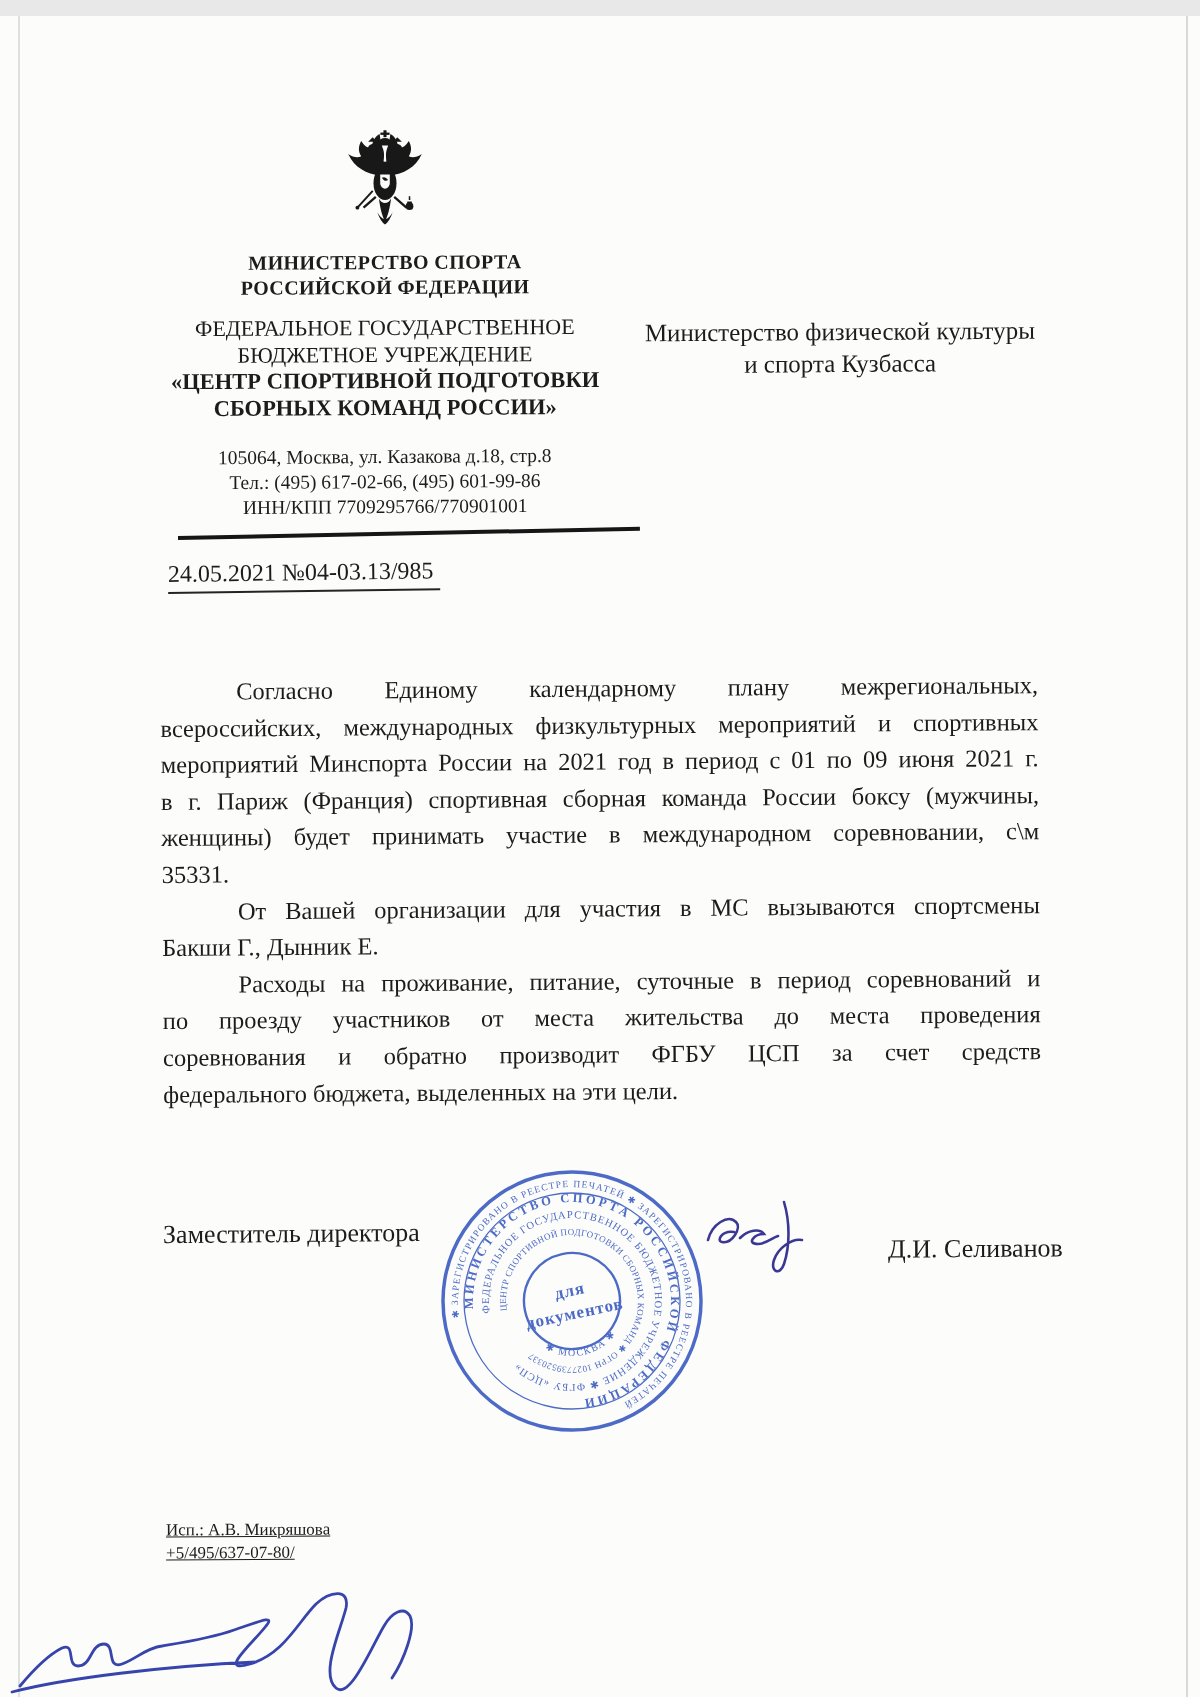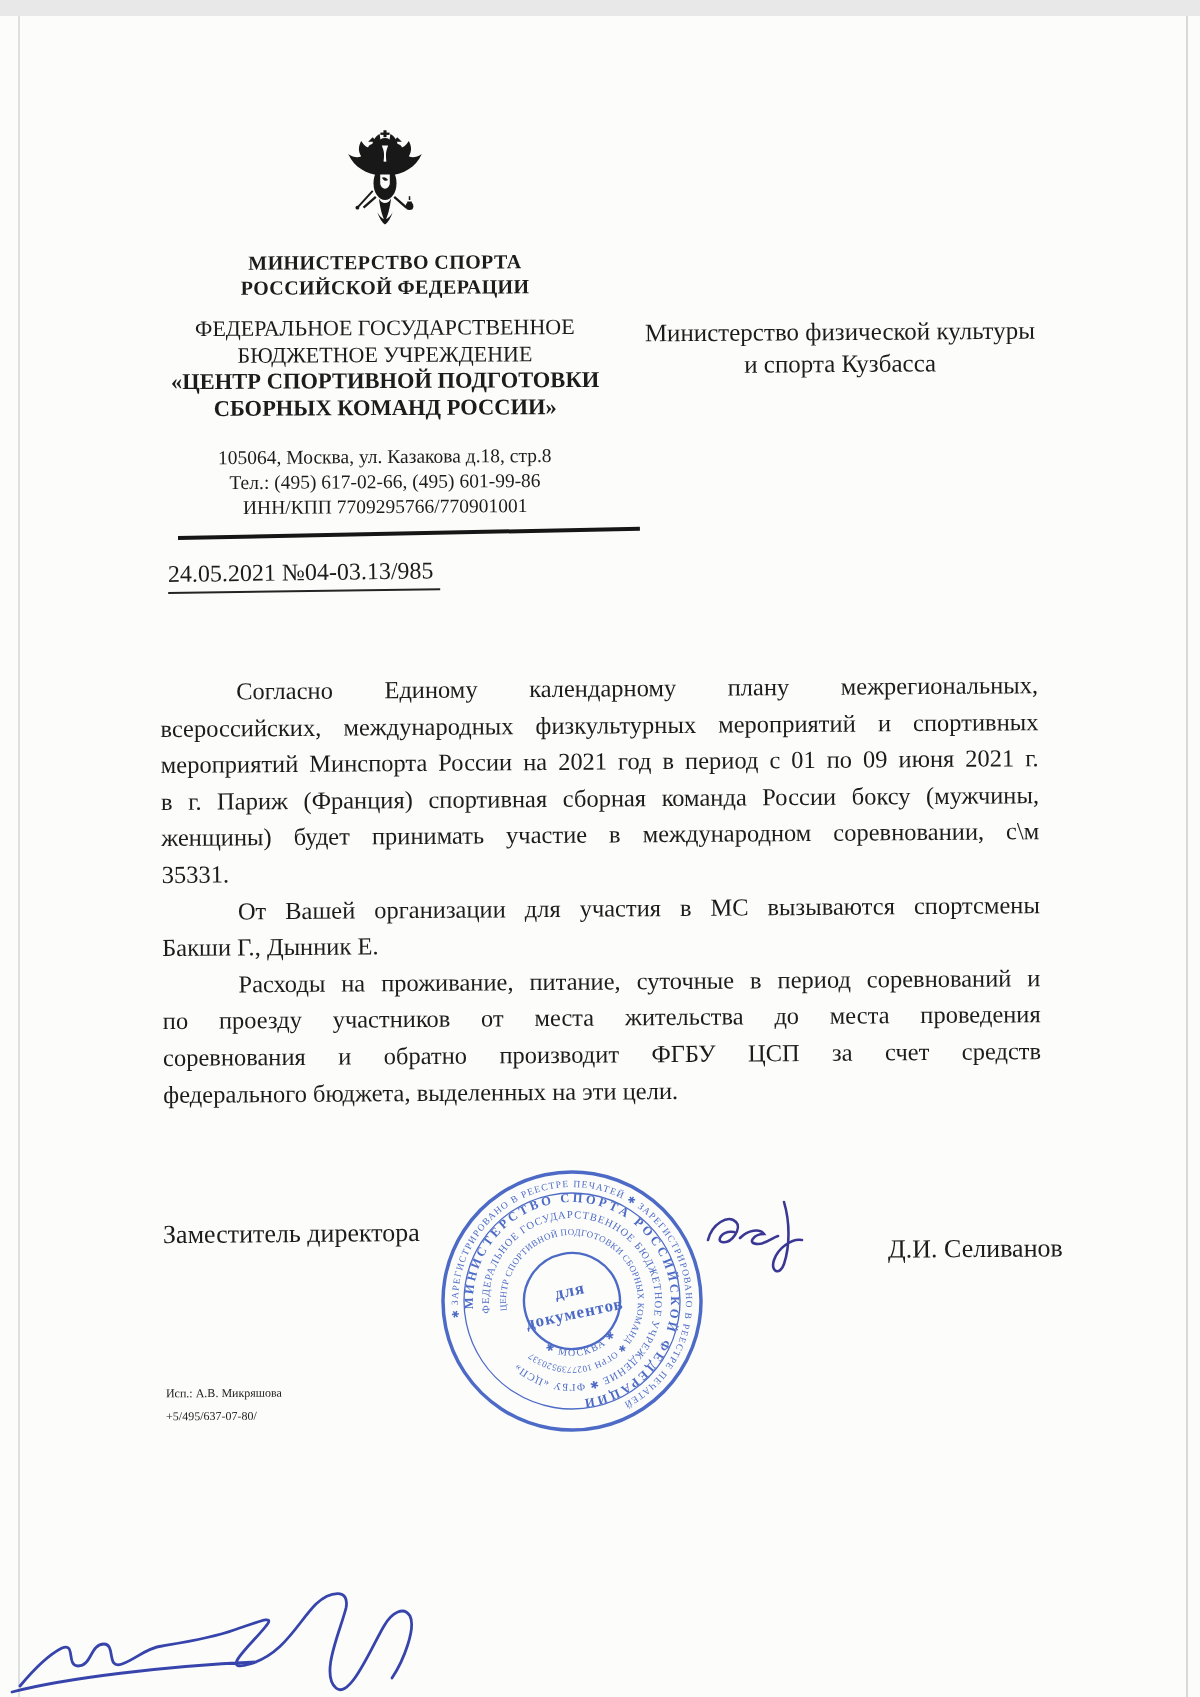--- a/index.html
+++ b/index.html
@@ -42,21 +42,21 @@
   .bline.last{text-align-last:left;}
   .bline.indent{padding-left:76px;}
 
   
   .sig-title{position:absolute;left:163px;top:1203px;font-size:26px;transform:rotate(-.5deg);}
   .sig-name{position:absolute;left:888px;top:1218px;font-size:26px;transform:rotate(-.4deg);}
   .stamp{position:absolute;left:440px;top:1153px;width:264px;height:264px;transform:rotate(-12deg);opacity:.93;}
   .sig-ink{position:absolute;left:698px;top:1172px;width:130px;height:95px;}
 
   
-  .executor{position:absolute;left:166px;top:1366px;font-size:12px;line-height:23px;transform:rotate(-.3deg);}
+  .executor{position:absolute;left:166px;top:1502px;font-size:17px;line-height:23px;transform:rotate(-.3deg);text-decoration:underline;}
 
   .big-signature{position:absolute;left:6px;top:1566px;width:436px;height:122px;}
 </style>
 </head>
 <body>
 
 <div class="page">
 
   <div class="edge-line-left"></div>
   <div class="edge-line-right"></div>

